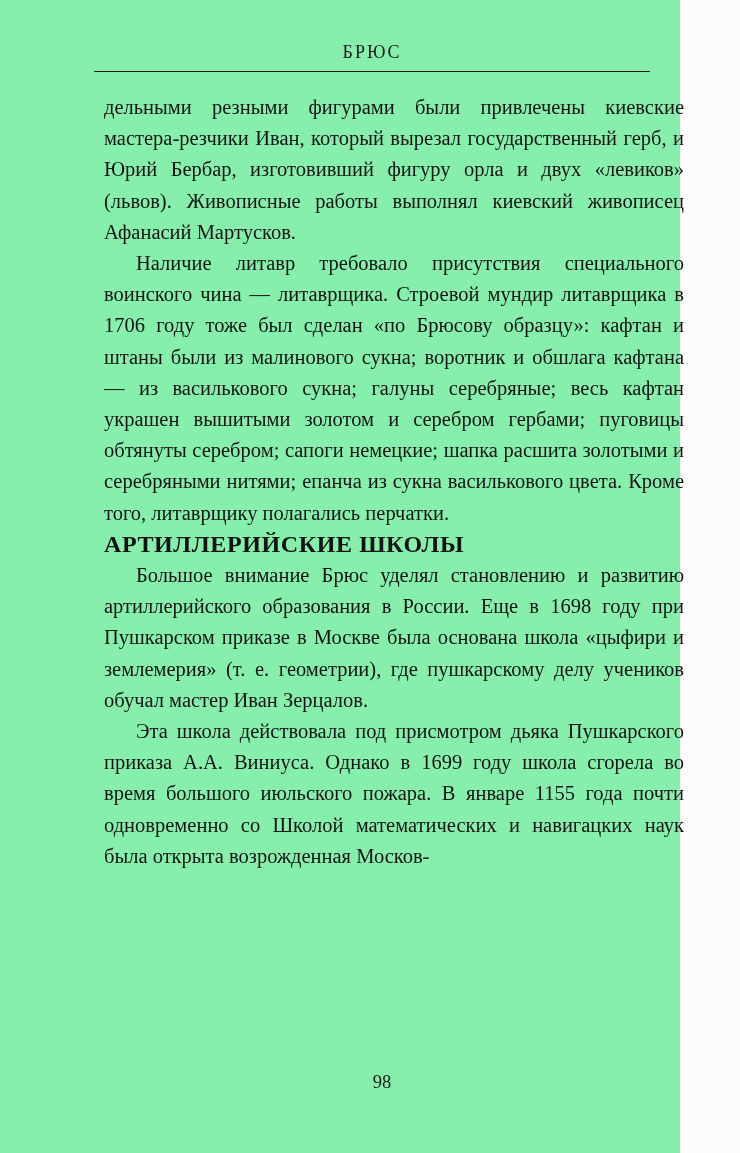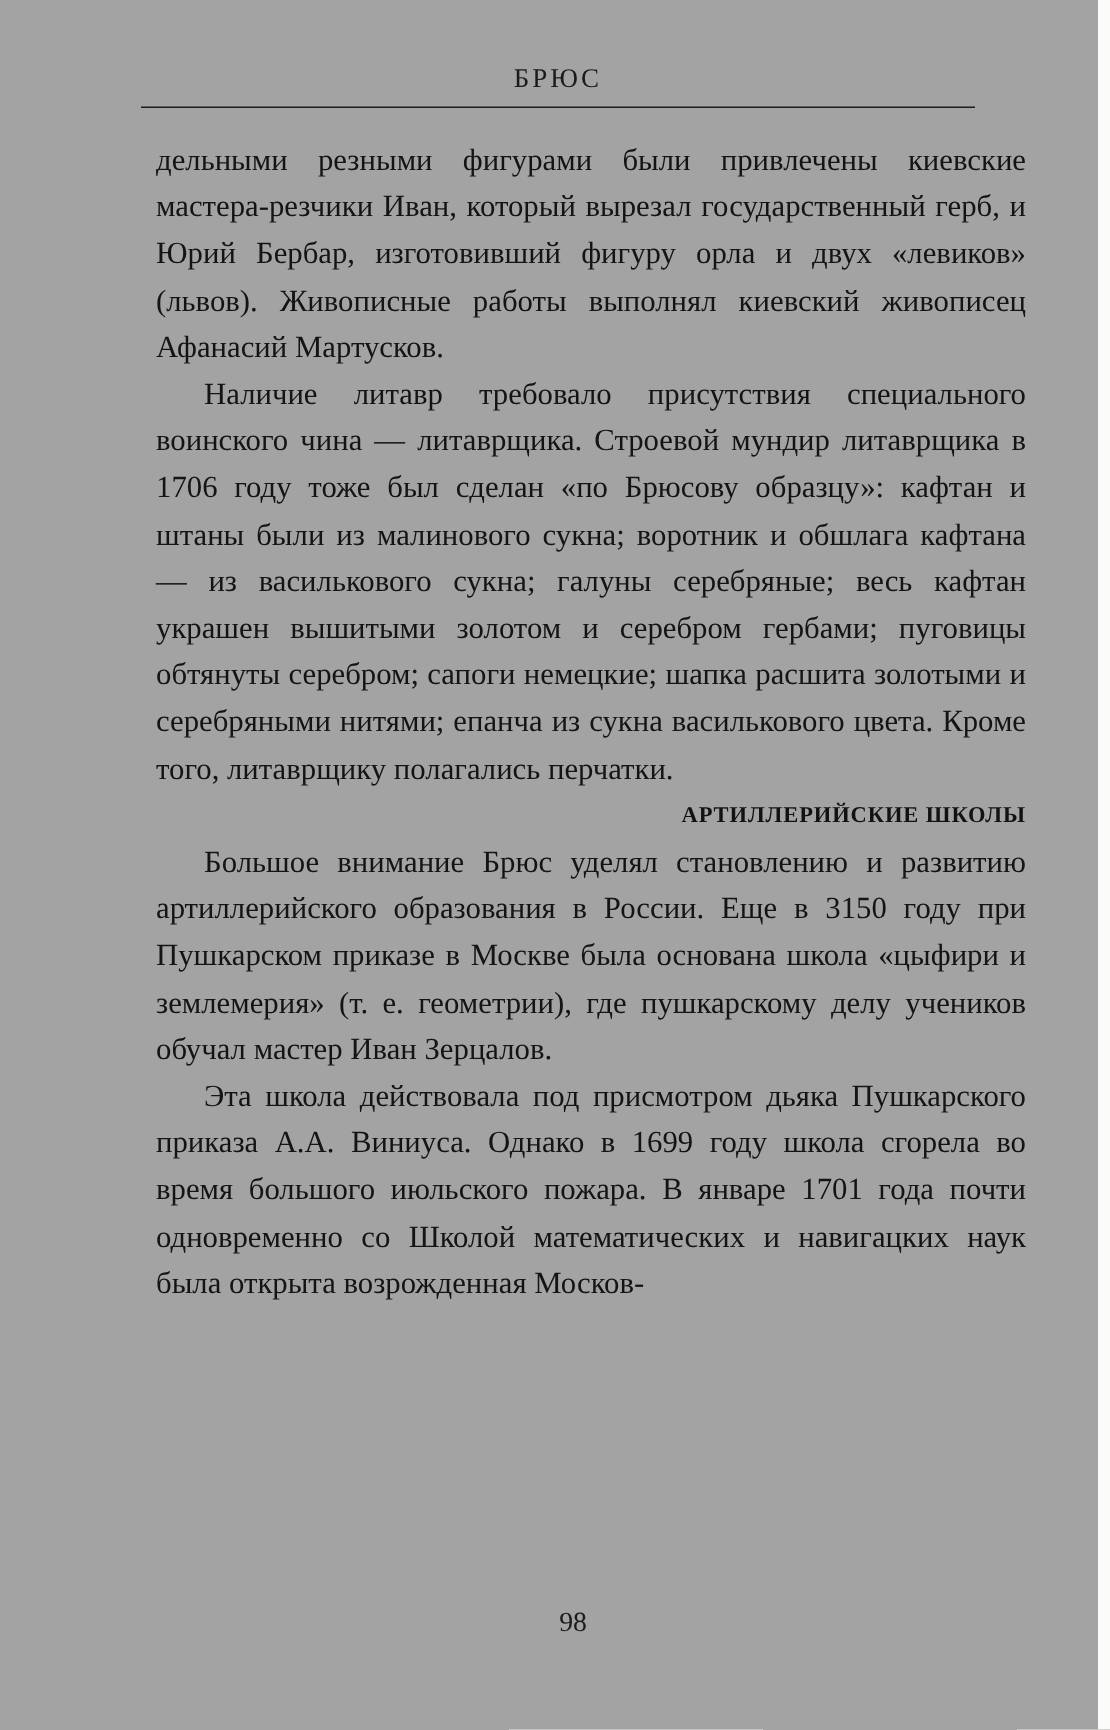--- a/index.html
+++ b/index.html
@@ -9,23 +9,23 @@
   body {
     width: 740px;
     height: 1153px;
     background: #fbfbfa;
     color: #161616;
     font-family: "Liberation Serif", serif;
     overflow: hidden;
   }
   .page {
     position: relative;
-    width: 732px;
+    width: 680px;
     height: 1153px;
-    background: #a3a3a3;
+    background: #86efac;
     text-decoration: underline;
   }
   .running-head {
     position: absolute;
     top: 42px;
     left: 94px;
     width: 556px;
     text-align: center;
     font-size: 18px;
     letter-spacing: 2px;
@@ -50,24 +50,24 @@
     color: #141414;
   }
   .text-block p {
     margin: 0;
   }
   .text-block p.indent {
     text-indent: 32px;
   }
   .chapter-heading {
     font-weight: bold;
-    text-align: right;
+    text-align: left;
     text-indent: 0 !important;
     margin: 56px 0 30px 0;
-    font-size: 15px;
+    font-size: 24px;
     letter-spacing: 0.6px;
     color: #121212;
   }
   .page-number {
     position: absolute;
     bottom: 60px;
     left: 0;
     width: 740px;
     text-align: center;
     font-size: 18.5px;
@@ -86,21 +86,21 @@
 
   <div class="text-block">
 
     <p>дельными резными фигурами были привлечены киевские мастера-резчики Иван, который вырезал государственный герб, и Юрий Бербар, изготовивший фигуру орла и двух «левиков» (львов). Живописные работы выполнял киевский живописец Афанасий Мартусков.</p>
 
     <p class="indent">Наличие литавр требовало присутствия специального воинского чина — литаврщика. Строевой мундир литаврщика в 1706 году тоже был сделан «по Брюсову образцу»: кафтан и штаны были из малинового сукна; воротник и обшлага кафтана — из василькового сукна; галуны серебряные; весь кафтан украшен вышитыми золотом и серебром гербами; пуговицы обтянуты серебром; сапоги немецкие; шапка расшита золотыми и серебряными нитями; епанча из сукна василькового цвета. Кроме того, литаврщику полагались перчатки.</p>
 
 
     <p class="chapter-heading">АРТИЛЛЕРИЙСКИЕ ШКОЛЫ</p>
 
-    <p class="indent">Большое внимание Брюс уделял становлению и развитию артиллерийского образования в России. Еще в 3150 году при Пушкарском приказе в Москве была основана школа «цыфири и землемерия» (т. е. геометрии), где пушкарскому делу учеников обучал мастер Иван Зерцалов.</p>
+    <p class="indent">Большое внимание Брюс уделял становлению и развитию артиллерийского образования в России. Еще в 1698 году при Пушкарском приказе в Москве была основана школа «цыфири и землемерия» (т. е. геометрии), где пушкарскому делу учеников обучал мастер Иван Зерцалов.</p>
 
-    <p class="indent">Эта школа действовала под присмотром дьяка Пушкарского приказа А.А. Виниуса. Однако в 1699 году школа сгорела во время большого июльского пожара. В январе 1701 года почти одновременно со Школой математических и навигацких наук была открыта возрожденная Москов-</p>
+    <p class="indent">Эта школа действовала под присмотром дьяка Пушкарского приказа А.А. Виниуса. Однако в 1699 году школа сгорела во время большого июльского пожара. В январе 1155 года почти одновременно со Школой математических и навигацких наук была открыта возрожденная Москов-</p>
 
   </div>
 
   <div class="page-number">98</div>
 
 </div>
 
 </body></html>

